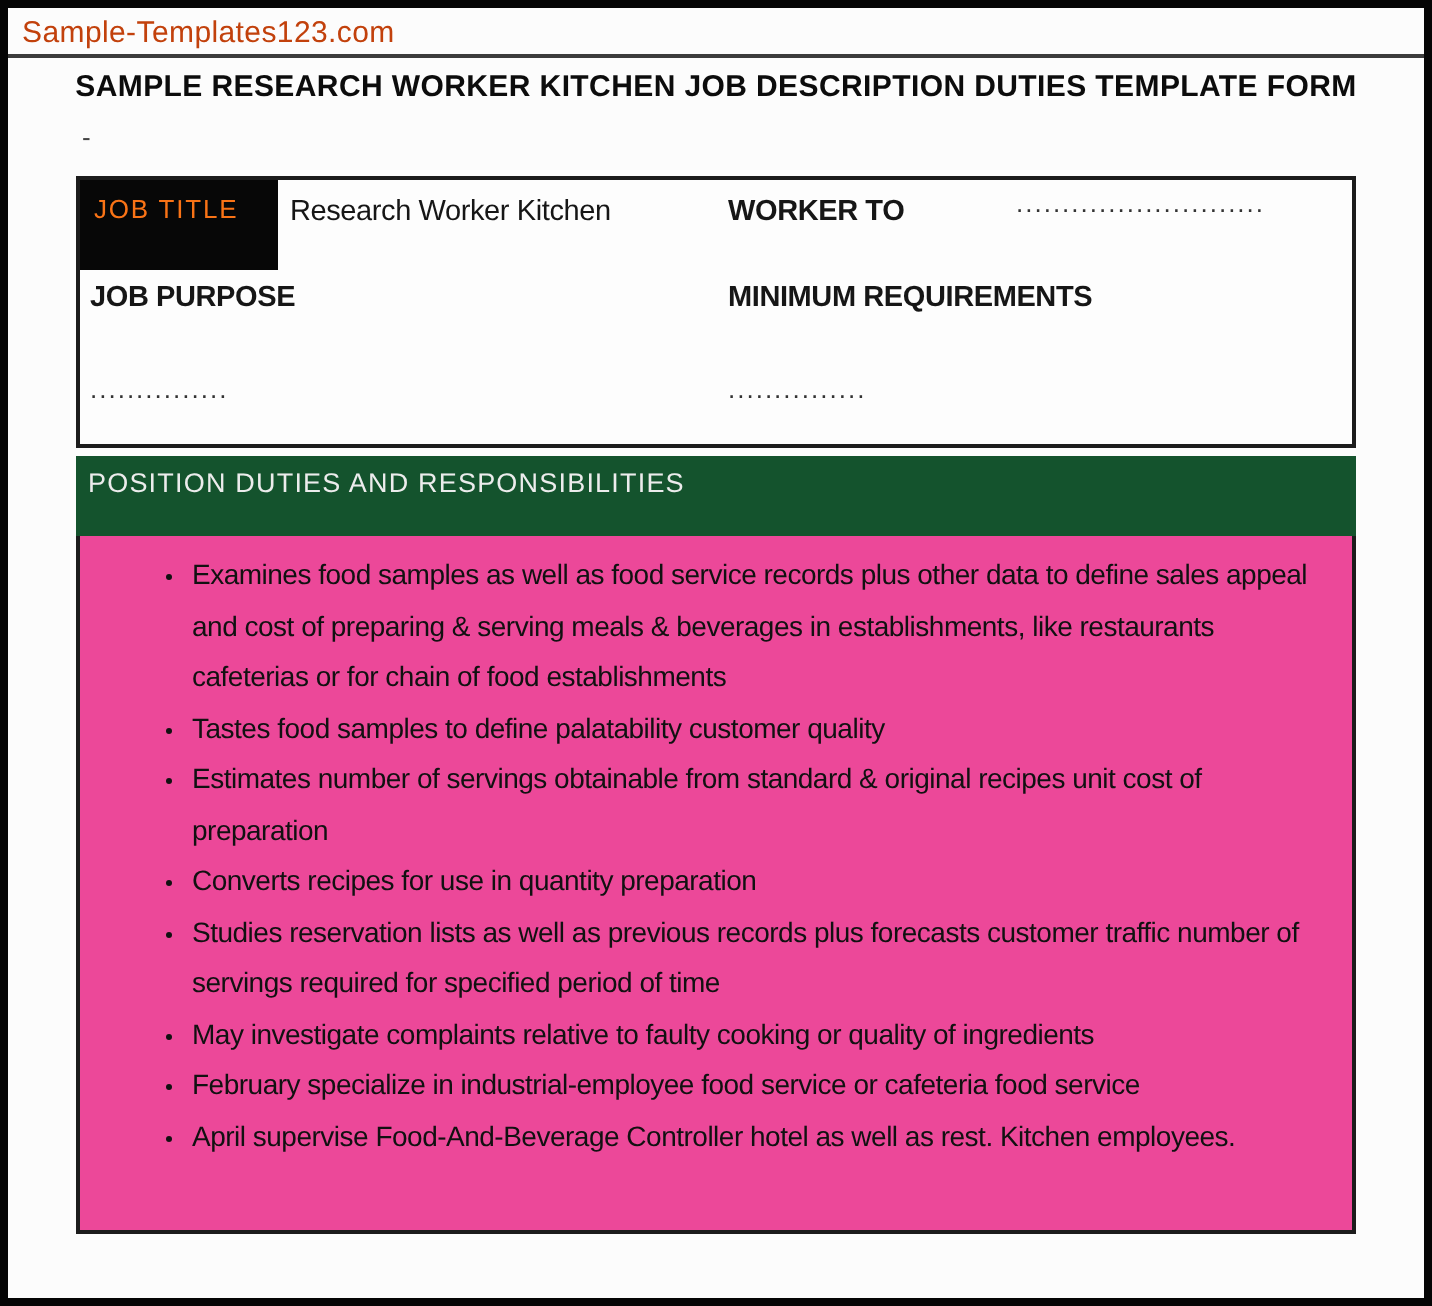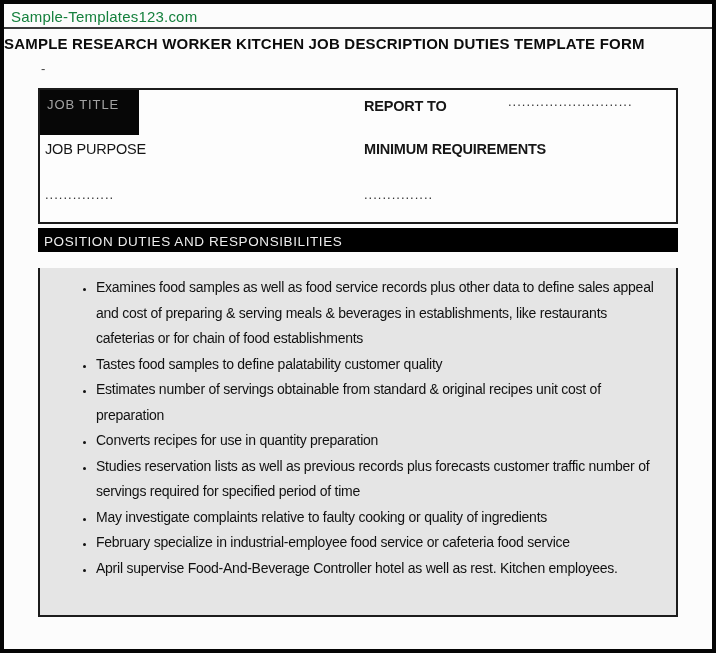--- a/index.html
+++ b/index.html
@@ -13,37 +13,38 @@
     border: 4px solid #050505;
     background: #fcfcfc;
     overflow: hidden;
   }
 
   .watermark {
     position: absolute;
     top: 4px;
     left: 7px;
     font-size: 15px;
-    color: #15803d;
+    color: #c2410c;
     letter-spacing: 0.2px;
   }
   .watermark-rule {
     position: absolute;
     top: 23px;
     left: 0;
     width: 100%;
     height: 2px;
     background: #3c3c3c;
   }
 
   .doc-title {
     position: absolute;
     top: 31px;
     left: 0;
     width: 100%;
+    text-align: center;
     font-size: 15px;
     font-weight: bold;
     letter-spacing: 0.2px;
     white-space: nowrap;
     color: #0c0c0c;
   }
 
   .stray-mark {
     position: absolute;
     top: 57px;
@@ -61,21 +62,21 @@
     border: 2px solid #1c1c1c;
     background: #fdfdfd;
   }
   .job-title-cell {
     position: absolute;
     top: 0;
     left: 0;
     width: 99px;
     height: 45px;
     background: #070707;
-    color: #a3a3a3;
+    color: #f97316;
     font-size: 13px;
     letter-spacing: 0.9px;
     padding: 7px 0 0 7px;
   }
   .job-title-value {
     position: absolute;
     top: 8px;
     left: 105px;
     font-size: 14.5px;
     letter-spacing: -0.2px;
@@ -94,21 +95,21 @@
     left: 468px;
     font-size: 13px;
     color: #333;
     letter-spacing: 1px;
   }
   .job-purpose-label {
     position: absolute;
     top: 51px;
     left: 5px;
     font-size: 14.5px;
-    font-weight: normal;
+    font-weight: bold;
     letter-spacing: -0.2px;
   }
   .min-req-label {
     position: absolute;
     top: 51px;
     left: 324px;
     font-size: 14.5px;
     font-weight: bold;
     letter-spacing: -0.2px;
     text-align: center;
@@ -128,37 +129,37 @@
     font-size: 13px;
     color: #333;
     letter-spacing: 1px;
   }
 
   .duties-bar {
     position: absolute;
     top: 224px;
     left: 34px;
     width: 640px;
-    height: 24px;
-    background: #000000;
+    height: 40px;
+    background: #14532d;
     color: #ececec;
     font-size: 13.5px;
     letter-spacing: 0.6px;
     padding: 6px 0 0 6px;
   }
 
   .duties-box {
     position: absolute;
     top: 264px;
     left: 34px;
     width: 640px;
     height: 349px;
     border: 2px solid #1c1c1c;
     border-top: none;
-    background: #e5e5e5;
+    background: #ec4899;
     overflow: hidden;
   }
   .duties-list {
     margin-top: 7px;
     padding-left: 56px;
     padding-right: 10px;
     list-style: disc outside;
   }
   .duties-list li {
     font-size: 14px;
@@ -178,21 +179,22 @@
 
   <div class="watermark">Sample-Templates123.com</div>
   <div class="watermark-rule"></div>
 
   <div class="doc-title">SAMPLE RESEARCH WORKER KITCHEN JOB DESCRIPTION DUTIES TEMPLATE FORM</div>
 
   <div class="stray-mark">-</div>
 
   <div class="top-box">
     <div class="job-title-cell">JOB TITLE</div>
-    <div class="report-to-label">REPORT TO</div>
+    <div class="job-title-value">Research Worker Kitchen</div>
+    <div class="report-to-label">WORKER TO</div>
     <div class="report-to-dots">...........................</div>
     <div class="job-purpose-label">JOB PURPOSE</div>
     <div class="min-req-label">MINIMUM REQUIREMENTS</div>
     <div class="purpose-dots">...............</div>
     <div class="minreq-dots">...............</div>
   </div>
 
   <div class="duties-bar">POSITION DUTIES AND RESPONSIBILITIES</div>
 
   <div class="duties-box">

